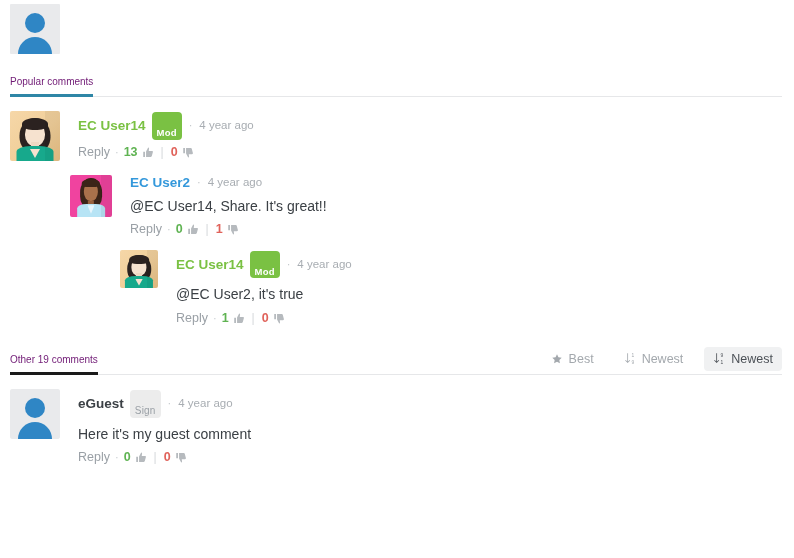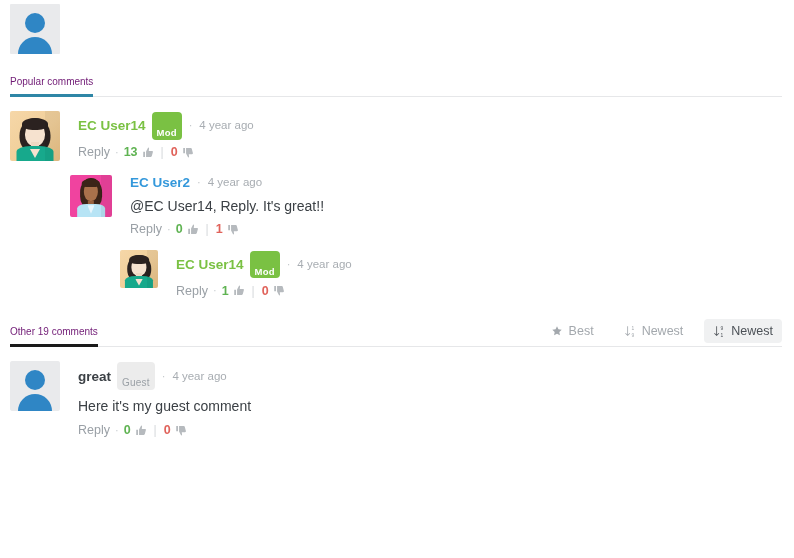--- a/index.html
+++ b/index.html
@@ -213,21 +213,21 @@
           <div class="shirt"></div>
           <div class="vee"></div>
           <div class="shadow"></div>
       </div>
       <div class="c-body">
         <div class="c-meta">
           <span class="c-author blue">EC User2</span>
           <span class="dot">·</span>
           <span class="c-time">4 year ago</span>
         </div>
-        <div class="c-text">@EC User14, Reply. It's great!!</div>
+        <div class="c-text">@EC User14, Share. It's great!!</div>
         <div class="c-actions">
           <span class="act-reply">Reply</span>
           <span class="act-sep">·</span>
           <span class="vote up">
             <span class="n">0</span>
             <span class="thumb">
               <svg viewBox="0 0 16 16" width="13" height="13" fill="currentColor" aria-hidden="true">
                   <path d="M1.5 7h2.2v6.5H1.5zM5 6.9l2.6-5c.7.1 1.1.6 1.1 1.3L8.3 6h4c.8 0 1.3.7 1.1 1.4l-1.3 5c-.1.6-.6 1-1.2 1H5z"></path>
                 </svg>
             </span>
@@ -255,20 +255,21 @@
           <div class="vee"></div>
           <div class="shadow"></div>
       </div>
       <div class="c-body">
         <div class="c-meta">
           <span class="c-author green">EC User14</span>
           <span class="badge">Mod</span>
           <span class="dot">·</span>
           <span class="c-time">4 year ago</span>
         </div>
+        <div class="c-text">@EC User2, it's true</div>
         <div class="c-actions">
           <span class="act-reply">Reply</span>
           <span class="act-sep">·</span>
           <span class="vote up">
             <span class="n">1</span>
             <span class="thumb">
               <svg viewBox="0 0 16 16" width="13" height="13" fill="currentColor" aria-hidden="true">
                   <path d="M1.5 7h2.2v6.5H1.5zM5 6.9l2.6-5c.7.1 1.1.6 1.1 1.3L8.3 6h4c.8 0 1.3.7 1.1 1.4l-1.3 5c-.1.6-.6 1-1.2 1H5z"></path>
                 </svg>
             </span>
@@ -327,22 +328,22 @@
   <div class="comments">
     <div class="comment lvl1">
       <div class="c-avatar s50">
         <div class="avatar-default" style="width:50px;height:50px;">
           <div class="ad-head"></div>
           <div class="ad-body"></div>
         </div>
       </div>
       <div class="c-body">
         <div class="c-meta">
-          <span class="c-author dark">great</span>
-          <span class="badge guest">Guest</span>
+          <span class="c-author dark">eGuest</span>
+          <span class="badge guest">Sign</span>
           <span class="dot">·</span>
           <span class="c-time">4 year ago</span>
         </div>
         <div class="c-text">Here it's my guest comment</div>
         <div class="c-actions">
           <span class="act-reply">Reply</span>
           <span class="act-sep">·</span>
           <span class="vote up">
             <span class="n">0</span>
             <span class="thumb">

